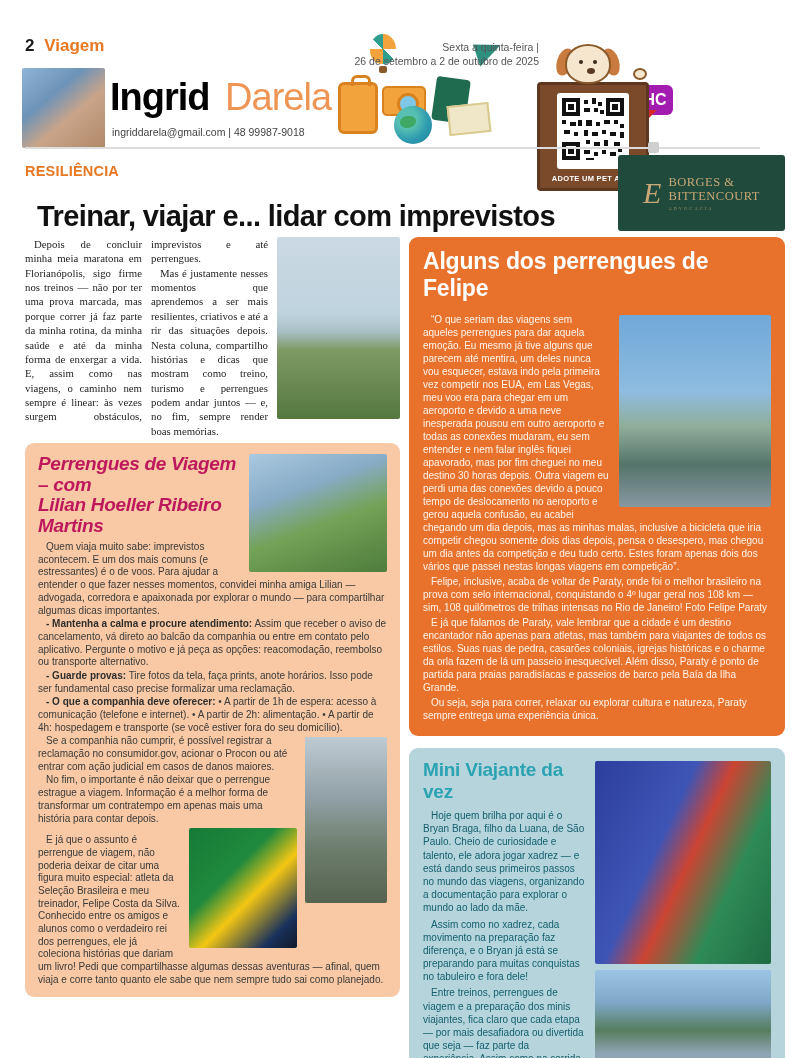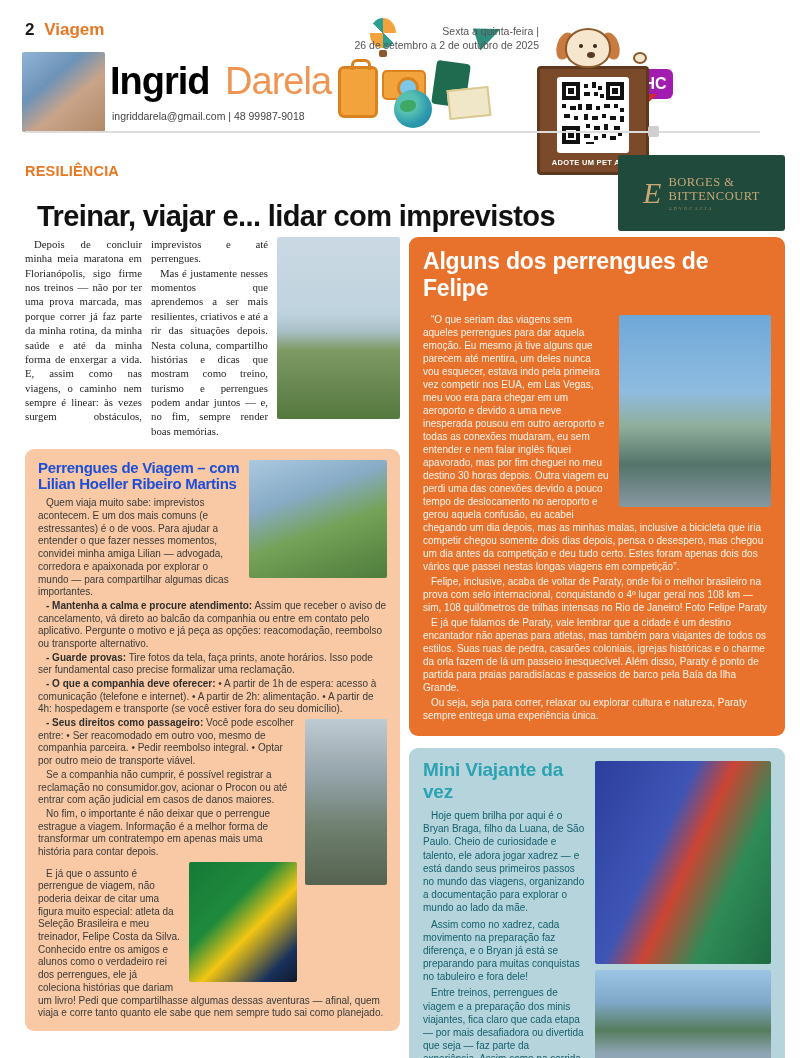--- a/index.html
+++ b/index.html
@@ -2,21 +2,21 @@
 <html><head>
 <meta charset="utf-8">
 <style>
   * { box-sizing: border-box; }
   html,body { margin:0; padding:0; }
   body {
     width:800px; height:1058px; background:#ffffff; position:relative; overflow:hidden;
     font-family:"Liberation Sans", sans-serif; color:#222;
   }
   
-  .header { position:absolute; top:0; left:0; width:689px; height:133px; }
+  .header { position:absolute; top:16px; left:0; width:689px; height:133px; }
   .pagenum-row { position:absolute; top:20px; left:25px; font-size:17px; font-weight:bold; }
   .pagenum { color:#1a1a1a; }
   .section-name { color:#E87722; margin-left:5px; }
   .author-photo { position:absolute; top:52px; left:22px; width:83px; height:80px;
     background:linear-gradient(140deg,#8FB4D6 0%,#6E93B8 35%,#C9A489 60%,#B08968 100%); }
   .author-name { position:absolute; top:60px; left:110px; font-size:38px; letter-spacing:-1px; }
   .author-first { color:#000000; font-weight:bold; }
   .author-last { color:#EF9554; font-weight:normal; margin-left:6px; }
   .author-contact { position:absolute; top:110px; left:112px; font-size:10.5px; color:#444; }
   .date-block { position:absolute; top:24px; right:150px; text-align:right; font-size:10.5px; color:#555; line-height:1.35; }
@@ -58,28 +58,28 @@
   .headline { position:absolute; top:188px; left:25px; width:600px; font-size:29px; font-weight:bold; color:#111; letter-spacing:-0.6px; }
   .ad-borges { position:absolute; top:155px; right:15px; width:167px; height:76px; background:#1F4A3C; border-radius:3px;
     display:flex; align-items:center; justify-content:center; gap:7px; }
   .borges-glyph { color:#C9A876; font-family:"Liberation Serif",serif; font-style:italic; font-size:30px; line-height:1; }
   .borges-text { color:#C9A876; font-family:"Liberation Serif",serif; font-size:12.5px; letter-spacing:0.5px; line-height:1.15; }
   .borges-sub { font-size:4.5px; letter-spacing:2px; margin-top:2px; color:#A89062; }
   
   .main { position:absolute; top:237px; left:25px; width:760px; display:flex; gap:9px; }
   .col-left { width:375px; }
   .col-right { width:376px; }
-  .intro-row { display:flex; gap:9px; margin-bottom:11px; }
+  .intro-row { display:flex; gap:9px; margin-bottom:5px; }
   .intro-text { width:243px; column-count:2; column-gap:9px; font-family:"Liberation Serif",serif; font-size:10.8px; line-height:1.33; text-align:justify; color:#1e1e1e; }
   .intro-text p { margin:0; text-indent:9px; }
   .photo { border-radius:2px; }
   .intro-photo { width:123px; height:182px; background:linear-gradient(to bottom,#CBD9E3 0%,#BFD3DE 42%,#A9BFC6 52%,#7E9A64 62%,#55783F 100%); }
   
   .salmon-box { background:#F8C9A4; border-radius:9px; padding:11px 13px 10px; overflow:hidden; }
-  .salmon-title { color:#1d4ed8; font-weight:bold; font-size:15px; line-height:1.08; letter-spacing:-0.3px; }
+  .salmon-title { color:#be185d; font-weight:bold; font-size:19px; line-height:1.08; letter-spacing:-0.3px;font-style:italic; }
   .salmon-box .body { margin-top:5px; }
   .salmon-box p { font-size:10px; line-height:1.27; color:#3a3a3a; margin:0 0 1px; text-indent:8px; }
   .salmon-box p b { color:#2e2e2e; }
   .spaced { margin-top:9px !important; }
   .selfie-photo { float:right; width:138px; height:118px; margin:0 0 6px 8px;
     background:linear-gradient(160deg,#A9C9DF 0%,#88ABC6 32%,#74A257 58%,#4E7C3C 100%); }
   .street-photo { float:right; width:82px; height:166px; margin:2px 0 6px 8px;
     background:linear-gradient(to bottom,#BFCBD2 0%,#93A2A8 35%,#6F8070 65%,#55624F 100%); }
   .flag-photo { float:right; width:108px; height:120px; margin:2px 0 2px 8px;
     background:linear-gradient(135deg,#157A38 0%,#1F8A3C 38%,#F3C613 58%,#19315C 85%,#101828 100%); }
@@ -226,21 +226,20 @@
       <div class="salmon-title">
         <div>Perrengues de Viagem – com</div>
         <div>Lilian Hoeller Ribeiro Martins</div>
       </div>
       <div class="body">
         <p><b></b><span>Quem viaja muito sabe: imprevistos acontecem. E um dos mais comuns (e estressantes) é o de voos. Para ajudar a entender o que fazer nesses momentos, convidei minha amiga Lilian — advogada, corredora e apaixonada por explorar o mundo — para compartilhar algumas dicas importantes.</span></p>
         <p><b>- Mantenha a calma e procure atendimento:</b><span> Assim que receber o aviso de cancelamento, vá direto ao balcão da companhia ou entre em contato pelo aplicativo. Pergunte o motivo e já peça as opções: reacomodação, reembolso ou transporte alternativo.</span></p>
         <p><b>- Guarde provas:</b><span> Tire fotos da tela, faça prints, anote horários. Isso pode ser fundamental caso precise formalizar uma reclamação.</span></p>
         <p><b>- O que a companhia deve oferecer:</b><span> • A partir de 1h de espera: acesso à comunicação (telefone e internet). • A partir de 2h: alimentação. • A partir de 4h: hospedagem e transporte (se você estiver fora do seu domicílio).</span></p>
         <div class="street-photo photo"></div>
-        <p><b>- Seus direitos como passageiro:</b><span> Você pode escolher entre: • Ser reacomodado em outro voo, mesmo de companhia parceira. • Pedir reembolso integral. • Optar por outro meio de transporte viável.</span></p>
         <p><b></b><span>Se a companhia não cumprir, é possível registrar a reclamação no consumidor.gov, acionar o Procon ou até entrar com ação judicial em casos de danos maiores.</span></p>
         <p><b></b><span>No fim, o importante é não deixar que o perrengue estrague a viagem. Informação é a melhor forma de transformar um contratempo em apenas mais uma história para contar depois.</span></p>
         <div class="flag-photo photo"></div>
         <p class="spaced"><b></b><span>E já que o assunto é perrengue de viagem, não poderia deixar de citar uma figura muito especial: atleta da Seleção Brasileira e meu treinador, Felipe Costa da Silva. Conhecido entre os amigos e alunos como o verdadeiro rei dos perrengues, ele já coleciona histórias que dariam um livro! Pedi que compartilhasse algumas dessas aventuras — afinal, quem viaja e corre tanto quanto ele sabe que nem sempre tudo sai como planejado.</span></p>
       </div>
     </div>
 
   </div>
 
   <div class="col-right">

